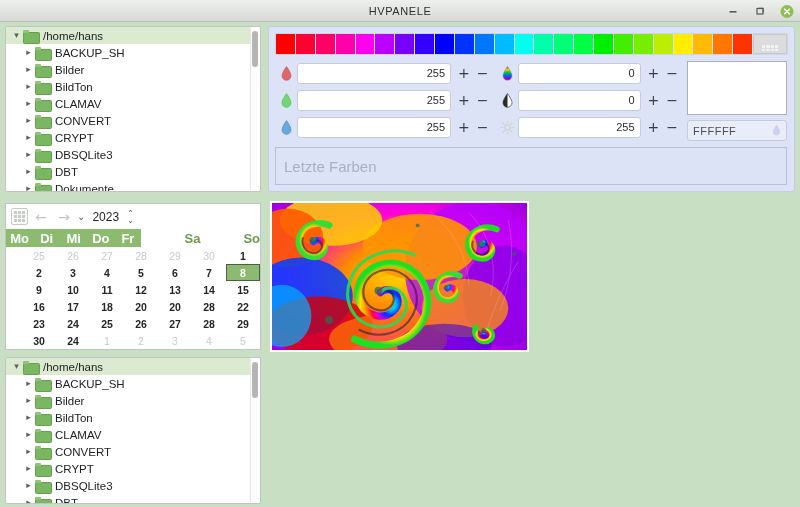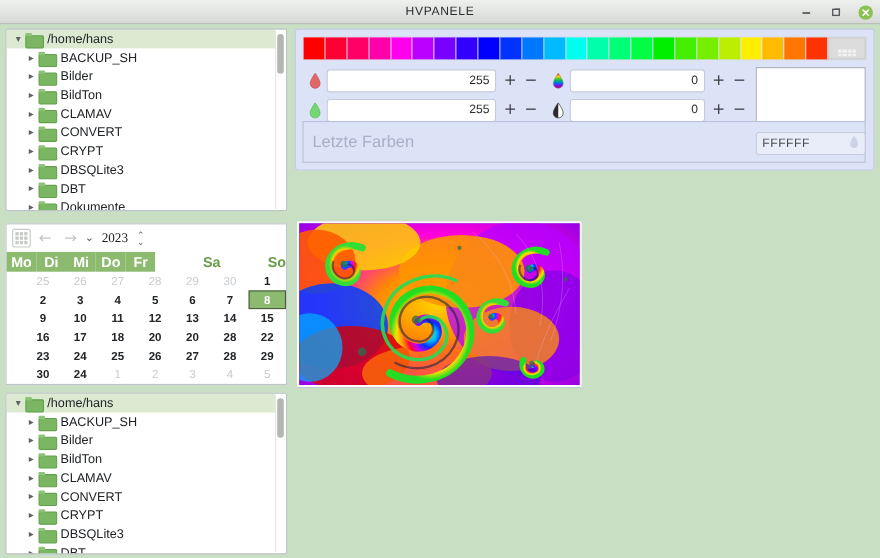--- a/index.html
+++ b/index.html
@@ -68,21 +68,21 @@
     position:absolute; right:1px; top:1px; width:9px; bottom:1px;
     background:#fdfdfd; border-left:1px solid #e6e8e6;
   }
   .vsb-thumb{
     position:absolute; left:1px; top:3px; width:6px; height:36px;
     background:#b3b6b3; border-radius:3px;
   }
 
   
   #color-panel{
-    position:absolute; left:268px; top:26px; width:527px; height:129px;
+    position:absolute; left:268px; top:26px; width:527px; height:166px;
     background:#dde3f7; border:1px solid #c3cbe6; border-radius:3px;
   }
   #swatch-strip{
     position:absolute; left:6px; top:6px; right:6px; height:22px;
     display:flex; border:1px solid #cfd5e8; background:#eef1fb;
   }
   .sw{ flex:1 1 0; height:100%; border-right:1px solid #dde3f7; }
   .sw:last-child{border-right:none;}
   #sw-picker{
     flex:0 0 34px; background:#dcdcdc;
@@ -132,21 +132,21 @@
   #calendar{
     position:absolute; left:5px; top:203px; width:256px; height:147px;
     background:#ffffff; border:1px solid #bfc4c9;
   }
   #cal-head{ display:flex; align-items:center; height:25px; padding:0 5px; gap:3px;}
   #cal-grid-icon{ width:17px;height:17px;border:1.5px solid #c6cbc6;border-radius:2px; display:grid;grid-template-columns:repeat(3,1fr);grid-template-rows:repeat(3,1fr);gap:1px;padding:1.5px;}
   #cal-grid-icon i{background:#c6cbc6;display:block;}
   .cal-arrow{ width:20px;height:20px; display:flex;align-items:center;justify-content:center; color:#c3c8c3; font-size:14px;}
   #cal-month{ flex:1 1 auto; font-size:12px; color:#1f2224; padding-left:5px; font-family:"Liberation Sans", sans-serif;}
   #cal-month-chev{ color:#55595c; font-size:10px; padding-right:4px;}
-  #cal-year{ font-size:12px; color:#1f2224; font-family:Liberation Serif, serif;}
+  #cal-year{ font-size:12px; color:#1f2224; font-family:Liberation Sans, sans-serif;}
   #cal-year-spin{ display:flex;flex-direction:column; width:14px;align-items:center; color:#55595c; font-size:8px; line-height:7px; padding-left:3px;}
 
   #cal-dow{ display:grid; grid-template-columns:repeat(7,1fr); height:18px;}
   .dow{ display:flex;align-items:center;justify-content:center; font-size:13px; font-weight:bold;
         font-family:"Liberation Sans", sans-serif;}
   .dow.week{ background:#8cba6e; color:#ffffff;}
   .dow.wend{ background:#ffffff; color:#6a9c4a;margin-left:43px;}
 
   #cal-days{ display:grid; grid-template-columns:repeat(7,1fr); grid-auto-rows:17px;margin-left:16px;}
   .day{ display:flex;align-items:center;justify-content:center; font-size:10.5px; color:#232629;

